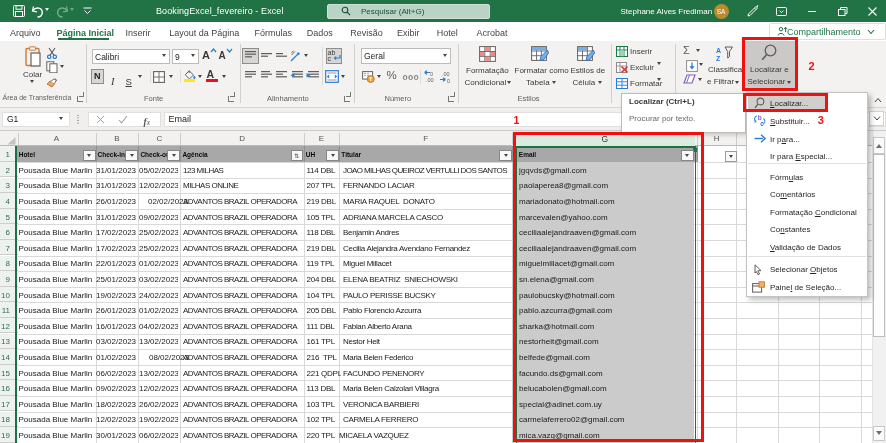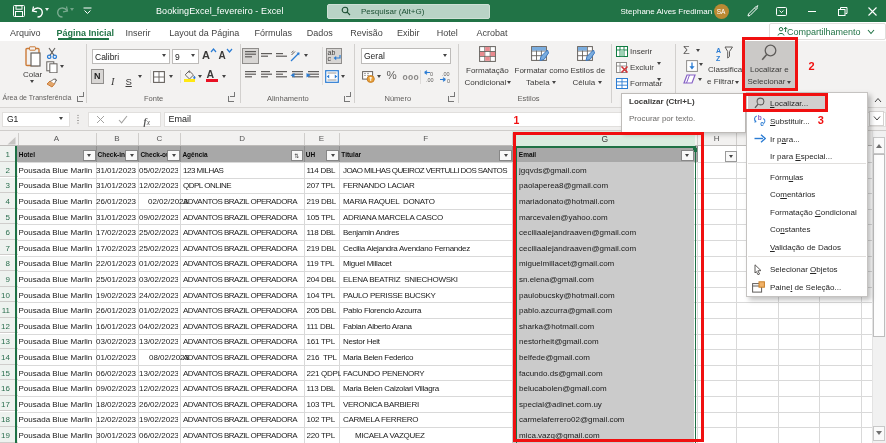--- a/index.html
+++ b/index.html
@@ -476,21 +476,21 @@
 <div class="ab" style="left:18.5px;top:165.70000000000002px;font-size:8px;color:#1a1a1a;overflow:hidden;white-space:pre;width:75px">Pousada Blue Marlin</div>
 <div class="ab" style="left:96px;top:165.70000000000002px;font-size:8px;color:#1a1a1a;overflow:hidden;white-space:pre;width:40px;text-align:right">31/01/2023</div>
 <div class="ab" style="left:139px;top:165.70000000000002px;font-size:8px;color:#1a1a1a;overflow:hidden;white-space:pre;width:39px;text-align:right">05/02/2023</div>
 <div class="ab" style="left:183px;top:165.70000000000002px;font-size:8px;color:#1a1a1a;overflow:hidden;white-space:pre;width:119px;letter-spacing:-.5px">123 MILHAS</div>
 <div class="ab" style="left:306.5px;top:165.70000000000002px;font-size:8px;color:#1a1a1a;overflow:hidden;white-space:pre;width:34.5px;letter-spacing:-.25px">114 DBL</div>
 <div class="ab" style="left:343px;top:165.70000000000002px;font-size:8px;color:#1a1a1a;overflow:hidden;white-space:pre;width:168px;letter-spacing:-.6px">JOAO MILHAS QUEIROZ VERTULLI DOS SANTOS</div>
 <div class="ab" style="left:519px;top:165.70000000000002px;font-size:8px;color:#1a1a1a;overflow:hidden;white-space:pre;width:172px;z-index:3">jgqvds@gmail.com</div>
 <div class="ab" style="left:18.5px;top:181.3px;font-size:8px;color:#1a1a1a;overflow:hidden;white-space:pre;width:75px">Pousada Blue Marlin</div>
 <div class="ab" style="left:96px;top:181.3px;font-size:8px;color:#1a1a1a;overflow:hidden;white-space:pre;width:40px;text-align:right">31/01/2023</div>
 <div class="ab" style="left:139px;top:181.3px;font-size:8px;color:#1a1a1a;overflow:hidden;white-space:pre;width:39px;text-align:right">12/02/2023</div>
-<div class="ab" style="left:183px;top:181.3px;font-size:8px;color:#1a1a1a;overflow:hidden;white-space:pre;width:119px;letter-spacing:-.5px">QDPL ONLINE</div>
+<div class="ab" style="left:183px;top:181.3px;font-size:8px;color:#1a1a1a;overflow:hidden;white-space:pre;width:119px;letter-spacing:-.5px">MILHAS ONLINE</div>
 <div class="ab" style="left:306.5px;top:181.3px;font-size:8px;color:#1a1a1a;overflow:hidden;white-space:pre;width:34.5px;letter-spacing:-.25px">207 TPL</div>
 <div class="ab" style="left:343px;top:181.3px;font-size:8px;color:#1a1a1a;overflow:hidden;white-space:pre;width:168px;letter-spacing:-.3px">FERNANDO LACIAR</div>
 <div class="ab" style="left:519px;top:181.3px;font-size:8px;color:#1a1a1a;overflow:hidden;white-space:pre;width:172px;z-index:3">paolaperea8@gmail.com</div>
 <div class="ab" style="left:18.5px;top:196.90000000000003px;font-size:8px;color:#1a1a1a;overflow:hidden;white-space:pre;width:75px">Pousada Blue Marlin</div>
 <div class="ab" style="left:96px;top:196.90000000000003px;font-size:8px;color:#1a1a1a;overflow:hidden;white-space:pre;width:40px;text-align:right">26/01/2023</div>
 <div class="ab" style="left:139px;top:196.90000000000003px;font-size:8px;color:#1a1a1a;overflow:hidden;white-space:pre;width:49px;text-align:right">02/02/2023</div>
 <div class="ab" style="left:183px;top:196.90000000000003px;font-size:8px;color:#1a1a1a;overflow:hidden;white-space:pre;width:119px;letter-spacing:-.5px">ADVANTOS BRAZIL OPERADORA</div>
 <div class="ab" style="left:306.5px;top:196.90000000000003px;font-size:8px;color:#1a1a1a;overflow:hidden;white-space:pre;width:34.5px;letter-spacing:-.25px">219 DBL</div>
 <div class="ab" style="left:343px;top:196.90000000000003px;font-size:8px;color:#1a1a1a;overflow:hidden;white-space:pre;width:168px;letter-spacing:-.3px">MARIA RAQUEL  DONATO</div>
 <div class="ab" style="left:519px;top:196.90000000000003px;font-size:8px;color:#1a1a1a;overflow:hidden;white-space:pre;width:172px;z-index:3">mariadonato@hotmail.com</div>
@@ -590,21 +590,21 @@
 <div class="ab" style="left:139px;top:415.3px;font-size:8px;color:#1a1a1a;overflow:hidden;white-space:pre;width:39px;text-align:right">19/02/2023</div>
 <div class="ab" style="left:183px;top:415.3px;font-size:8px;color:#1a1a1a;overflow:hidden;white-space:pre;width:119px;letter-spacing:-.5px">ADVANTOS BRAZIL OPERADORA</div>
 <div class="ab" style="left:306.5px;top:415.3px;font-size:8px;color:#1a1a1a;overflow:hidden;white-space:pre;width:34.5px;letter-spacing:-.25px">102 TPL</div>
 <div class="ab" style="left:343px;top:415.3px;font-size:8px;color:#1a1a1a;overflow:hidden;white-space:pre;width:168px;letter-spacing:-.3px">CARMELA FERRERO</div>
 <div class="ab" style="left:519px;top:415.3px;font-size:8px;color:#1a1a1a;overflow:hidden;white-space:pre;width:172px;z-index:3">carmelaferrero02@gmail.com</div>
 <div class="ab" style="left:18.5px;top:430.90000000000003px;font-size:8px;color:#1a1a1a;overflow:hidden;white-space:pre;width:75px">Pousada Blue Marlin</div>
 <div class="ab" style="left:96px;top:430.90000000000003px;font-size:8px;color:#1a1a1a;overflow:hidden;white-space:pre;width:40px;text-align:right">30/01/2023</div>
 <div class="ab" style="left:139px;top:430.90000000000003px;font-size:8px;color:#1a1a1a;overflow:hidden;white-space:pre;width:39px;text-align:right">06/02/2023</div>
 <div class="ab" style="left:183px;top:430.90000000000003px;font-size:8px;color:#1a1a1a;overflow:hidden;white-space:pre;width:119px;letter-spacing:-.5px">ADVANTOS BRAZIL OPERADORA</div>
 <div class="ab" style="left:306.5px;top:430.90000000000003px;font-size:8px;color:#1a1a1a;overflow:hidden;white-space:pre;width:34.5px;letter-spacing:-.25px">220 TPL</div>
-<div class="ab" style="left:355px;top:430.90000000000003px;font-size:8px;color:#1a1a1a;overflow:hidden;white-space:pre;width:168px;letter-spacing:-.3px">MICAELA VAZQUEZ</div>
+<div class="ab" style="left:339px;top:430.90000000000003px;font-size:8px;color:#1a1a1a;overflow:hidden;white-space:pre;width:168px;letter-spacing:-.3px">MICAELA VAZQUEZ</div>
 <div class="ab" style="left:519px;top:430.90000000000003px;font-size:8px;color:#1a1a1a;overflow:hidden;white-space:pre;width:172px;z-index:3">mica.vazq@gmail.com</div>
 <div class="ab" style="left:515.5px;top:146.3px;width:180px;height:296.7px;border-left:1.8px solid #1e7145;border-right:1.8px solid #1e7145;border-top:2px solid #1e7145;z-index:4"></div>
 <div class="ab" style="left:692.5px;top:147.8px;width:4px;height:4px;background:#1e7145;z-index:5"></div>
 <div class="ab" style="left:872px;top:130.5px;width:14px;height:312.5px;background:#f1f1f1;border-left:1px solid #e3e3e3"></div>
 <div class="ab" style="left:872.5px;top:137px;width:12.5px;height:17px;background:#fafafa;border:1px solid #c8c8c8;display:flex;align-items:center;justify-content:center">
     <span style="display:inline-block;width:0;height:0;border-left:3px solid transparent;border-right:3px solid transparent;border-bottom:4px solid #707070"></span>
   </div>
 <div class="ab" style="left:872.5px;top:154px;width:12.5px;height:183px;background:#fdfdfd;border:1px solid #bdbdbd"></div>
 <div class="ab" style="left:872.5px;top:425.5px;width:12.5px;height:15.5px;background:#fafafa;border:1px solid #c8c8c8;display:flex;align-items:center;justify-content:center">
     <span style="display:inline-block;width:0;height:0;border-left:3px solid transparent;border-right:3px solid transparent;border-top:4px solid #707070"></span>

